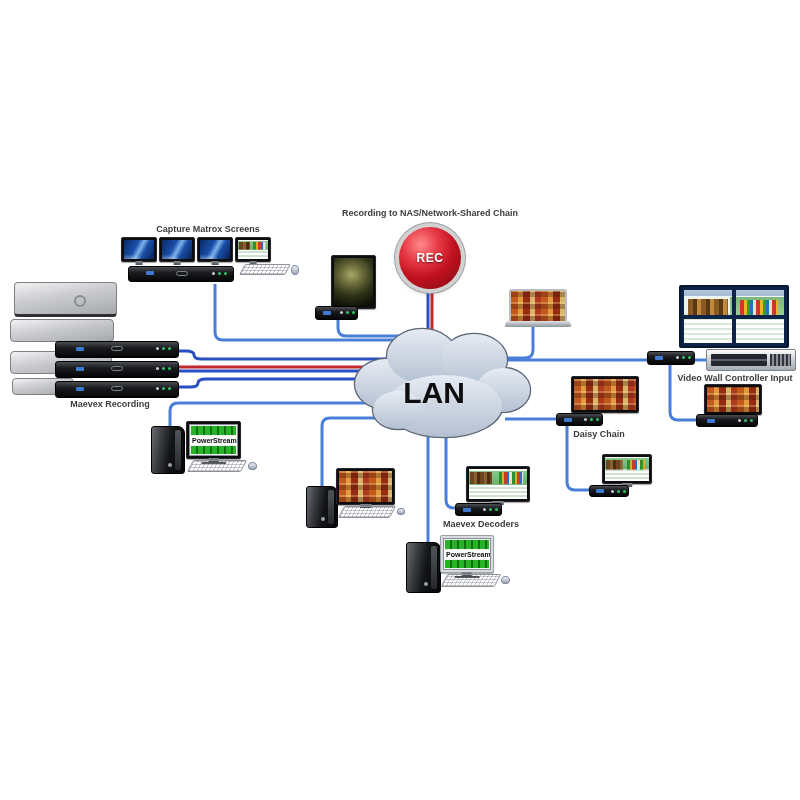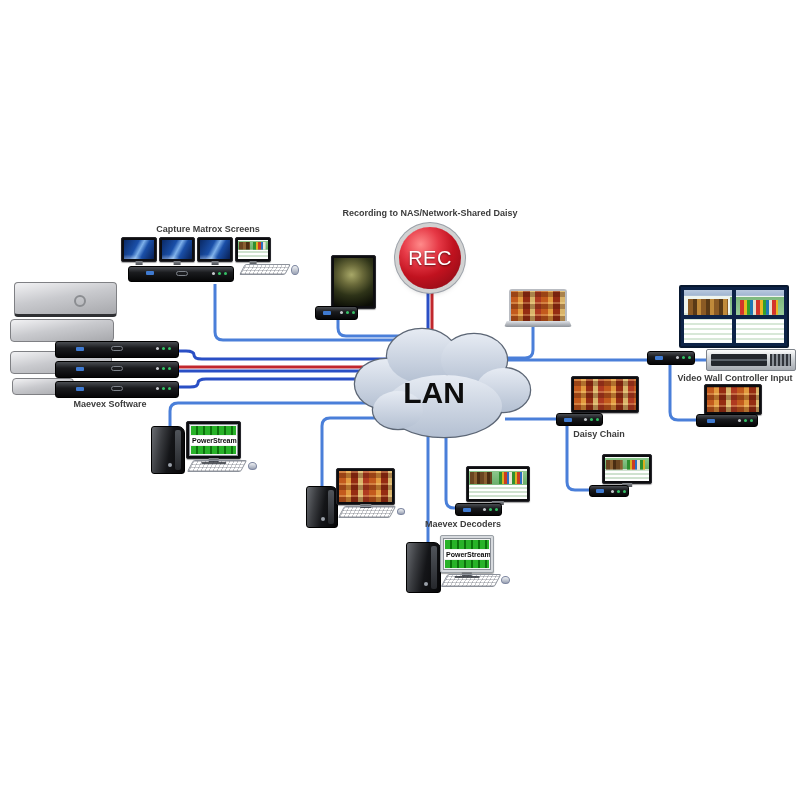--- a/index.html
+++ b/index.html
@@ -110,21 +110,21 @@
   
   .cloud{position:absolute;left:346px;top:320px;width:190px;height:125px}
   .cloud svg{width:100%;height:100%;overflow:visible}
   .cloud text{font-family:"Liberation Sans",sans-serif;font-weight:bold;font-size:30px;fill:#0d0d0d}
 
   
   .rec{position:absolute;left:399px;top:227px;width:62px;height:62px;border-radius:50%;
     background:radial-gradient(circle at 35% 28%,#ff8a8a 0%,#e63946 30%,#c1121f 55%,#7e0a14 100%);
     box-shadow:0 0 0 4px #d2d2d2,0 0 0 5px #9aa0a8,0 3px 6px rgba(0,0,0,.35);
     display:flex;align-items:center;justify-content:center}
-  .rec span{font-weight:normal;font-size:20px;color:#fff;letter-spacing:.5px;
+  .rec span{font-weight:bold;font-size:12px;color:#fff;letter-spacing:.5px;
     text-shadow:0 1px 2px rgba(0,0,0,.55)}
 </style>
 </head>
 <body>
 
 <div class="stage">
 
   <svg class="wires">
     <path class="wl" d="M215,284 V332 Q215,340 223,340 H405"></path>
     <path class="wl" d="M338,320 V328 Q338,336 346,336 H420"></path>
@@ -163,21 +163,21 @@
       <b class="stand"></b>
     </div>
   <div class="dev" style="left:128px;top:266px;width:106px;height:16px">
       <i class="vga"></i>
       <i class="prt"></i>
       <i class="led"></i>
     </div>
   <div class="kbd" style="left:242px;top:264px;width:46px;height:11px"></div>
   <div class="mouse" style="left:291px;top:265px;width:8px;height:10px"></div>
 
-  <div class="cap" style="left:330px;top:208px;width:200px">Recording to NAS/Network-Shared Daisy</div>
+  <div class="cap" style="left:330px;top:208px;width:200px">Recording to NAS/Network-Shared Chain</div>
   <div class="rec">
       <span>REC</span>
     </div>
 
   <div class="mon" style="left:331px;top:255px;width:45px;height:54px">
       <div class="scr photo"></div>
     </div>
   <div class="dev" style="left:315px;top:306px;width:43px;height:14px">
       <i class="vga"></i>
       <i class="led"></i>
@@ -200,21 +200,21 @@
   <div class="dev" style="left:55px;top:361px;width:124px;height:17px">
       <i class="vga"></i>
       <i class="prt"></i>
       <i class="led"></i>
     </div>
   <div class="dev" style="left:55px;top:381px;width:124px;height:17px">
       <i class="vga"></i>
       <i class="prt"></i>
       <i class="led"></i>
     </div>
-  <div class="cap" style="left:50px;top:399px;width:120px">Maevex Software</div>
+  <div class="cap" style="left:50px;top:399px;width:120px">Maevex Recording</div>
 
   <div class="cloud">
     <svg viewBox="0 0 190 125">
       <defs>
         <linearGradient id="cg" x1="0" y1="0" x2="0" y2="1">
           <stop offset="0" stop-color="#e6ebf3"></stop>
             <stop offset="1" stop-color="#b4c0d2"></stop>
         </linearGradient>
         <g id="cshape">
           <ellipse cx="40" cy="64" rx="31" ry="25"></ellipse>
@@ -271,21 +271,21 @@
     </div>
 
   <div class="mon" style="left:466px;top:466px;width:64px;height:36px">
       <div class="scr sheet"></div>
       <b class="stand"></b>
     </div>
   <div class="dev" style="left:455px;top:503px;width:47px;height:13px">
       <i class="vga"></i>
       <i class="led"></i>
     </div>
-  <div class="cap" style="left:403px;top:519px;width:120px">Maevex Decoders</div>
+  <div class="cap" style="left:421px;top:519px;width:120px">Maevex Decoders</div>
 
   <div class="tower" style="left:151px;top:426px;width:34px;height:48px"></div>
   <div class="mon" style="left:186px;top:421px;width:55px;height:38px">
     <div class="scr ps">
       <b class="psg"></b>
       <span class="pst">PowerStream</span>
       <b class="psg"></b>
     </div>
       <b class="stand"></b>
       <b class="foot"></b>

